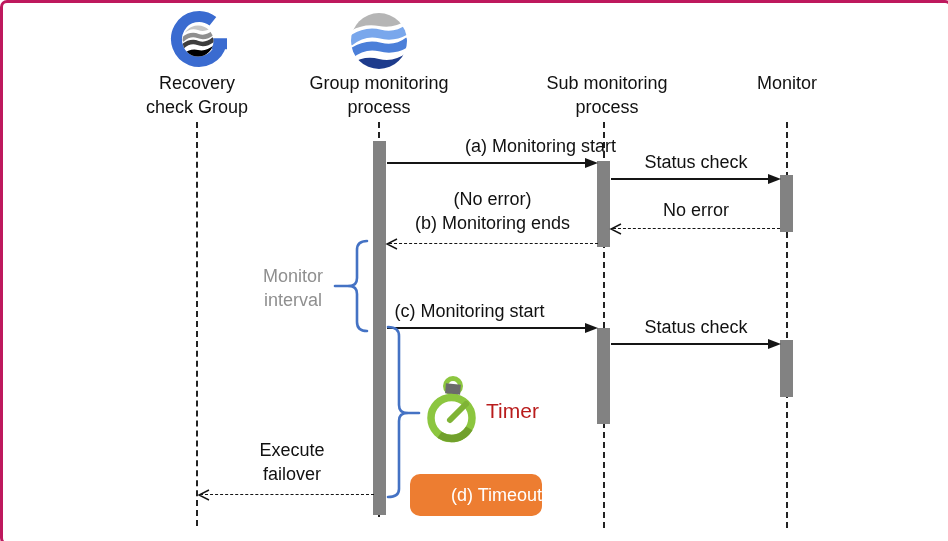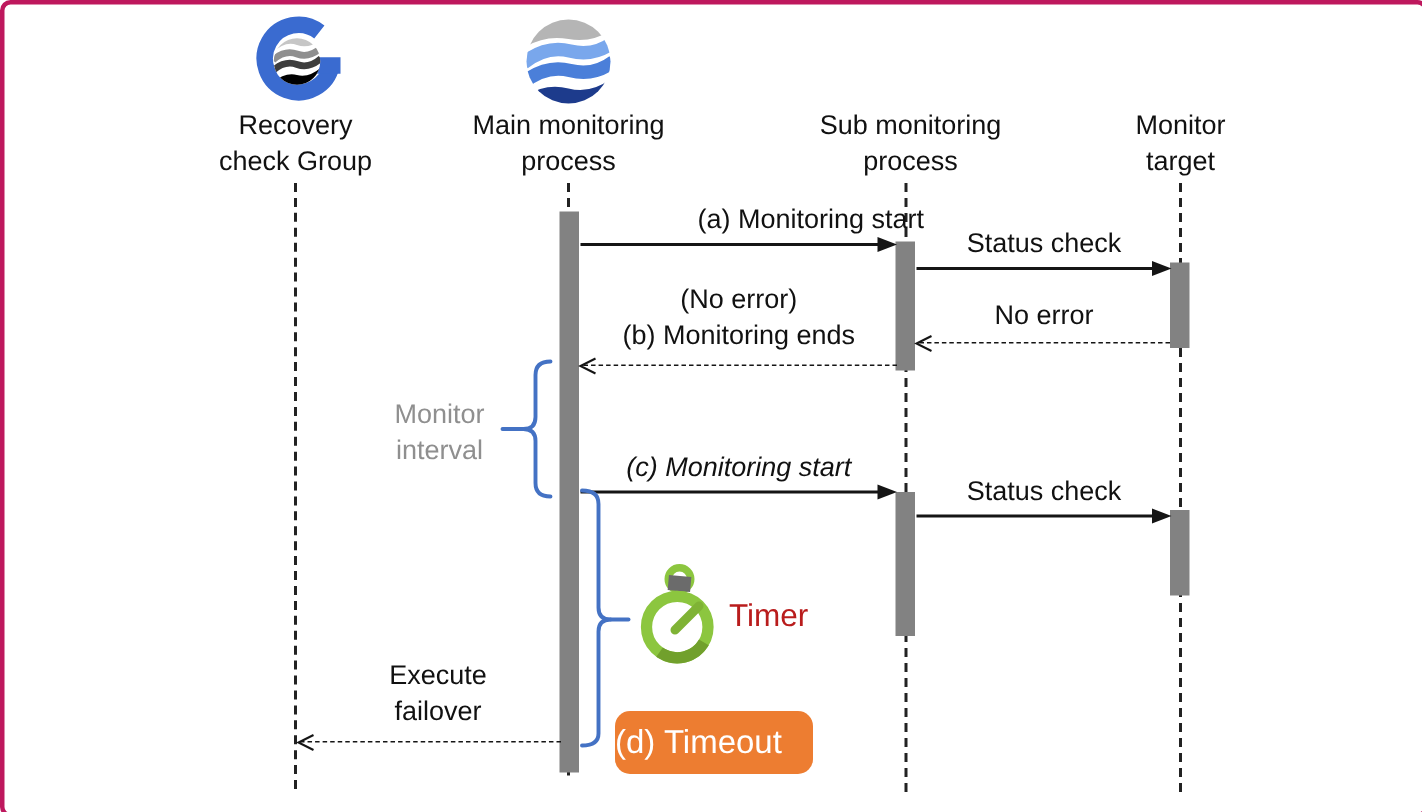--- a/index.html
+++ b/index.html
@@ -13,22 +13,22 @@
   .lifeline{position:absolute; width:0; border-left:2px dashed #222;}
   .bar{position:absolute; width:13px; background:#828282;}
   .lbl{position:absolute; font-size:18px; line-height:24px; text-align:center; color:#111; white-space:nowrap;}
   .muted{color:#8f8f8f;}
   .line-solid{position:absolute; height:0; border-top:2px solid #151515;}
   .line-dashed{position:absolute; height:0; border-top:1.5px dashed #151515;}
   .head-right{position:absolute; width:0; height:0; border-top:5.5px solid transparent; border-bottom:5.5px solid transparent; border-left:13px solid #151515;}
   .openhead{position:absolute; width:14px; height:14px;}
   .timeout{
     position:absolute; left:407px; top:471px; width:132px; height:42px;
-    background:#ED7D31; border-radius:10px; color:#fff; font-size:22px;
-    line-height:42px; text-align:left;
+    background:#ED7D31; border-radius:10px; color:#fff; font-size:18px;
+    line-height:42px; text-align:right;
   }
   .timer-label{position:absolute; left:483px; top:396px; font-size:21px; color:#b91c1c;}
   svg{display:block;}
 </style>
 </head>
 <body>
 
 <div class="canvas">
 
   <svg class="abs" style="left:166px; top:7px;" width="66" height="58" viewBox="0 0 66 58">
@@ -61,30 +61,29 @@
       <path d="M-2,42 Q13,30 29,34 Q45,38 58,28" stroke="#4B7FD9" stroke-width="9" fill="none"></path>
       <path d="M-2,58 L58,58 L58,38 Q44,50 28,46 Q12,42 -2,52 Z" fill="#1D3B8C"></path>
     </g>
   </svg>
 
   <div class="actor-name" style="left:104px; top:68px;">
     <div>Recovery</div>
     <div>check Group</div>
   </div>
   <div class="actor-name" style="left:286px; top:68px;">
-    <div>Main monitoring</div>
+    <div>Group monitoring</div>
     <div>process</div>
   </div>
   <div class="actor-name" style="left:514px; top:68px;">
     <div>Sub monitoring</div>
     <div>process</div>
   </div>
   <div class="actor-name" style="left:694px; top:68px;">
     <div>Monitor</div>
-    <div>target</div>
   </div>
 
   <div class="lifeline" style="left:193px; top:119px; height:404px;"></div>
   <div class="lifeline" style="left:375px; top:119px; height:395px;"></div>
   <div class="lifeline" style="left:600px; top:119px; height:406px;"></div>
   <div class="lifeline" style="left:783px; top:119px; height:406px;"></div>
 
   <div class="bar" style="left:370px; top:138px; height:374px;"></div>
   <div class="bar" style="left:594px; top:158px; height:86px;"></div>
   <div class="bar" style="left:594px; top:325px; height:96px;"></div>
@@ -116,21 +115,21 @@
 
   <div class="lbl muted" style="left:230px; top:261px; width:120px;">
     <div>Monitor</div>
     <div>interval</div>
   </div>
   <svg class="abs" style="left:329px; top:236px;" width="38" height="94" viewBox="0 0 38 94">
     <path d="M35,2 Q25,2 25,11 L25,39 Q25,47 17,47 Q25,47 25,55 L25,83 Q25,92 35,92" fill="none" stroke="#4472C4" stroke-width="2.6" stroke-linecap="round" stroke-linejoin="round"></path>
     <path d="M3,47 L17,47" fill="none" stroke="#4472C4" stroke-width="2.6" stroke-linecap="round"></path>
   </svg>
 
-  <div class="lbl" style="left:384px; top:296px; width:211px;font-style:italic;">(c) Monitoring start</div>
+  <div class="lbl" style="left:361px; top:296px; width:211px;">(c) Monitoring start</div>
   <div class="line-solid" style="left:384px; top:324px; width:199px;"></div>
   <div class="head-right" style="left:582px; top:320px;"></div>
 
   <div class="lbl" style="left:608px; top:312px; width:170px;">Status check</div>
   <div class="line-solid" style="left:608px; top:340px; width:158px;"></div>
   <div class="head-right" style="left:765px; top:336px;"></div>
 
   <svg class="abs" style="left:383px; top:321px;" width="36" height="176" viewBox="0 0 36 176">
     <path d="M2,3 Q13,3 13,12 L13,81 Q13,89 21,89 Q13,89 13,97 L13,165 Q13,173 2,173" fill="none" stroke="#4472C4" stroke-width="2.6" stroke-linecap="round" stroke-linejoin="round"></path>
     <path d="M21,89 L33,89" fill="none" stroke="#4472C4" stroke-width="2.6" stroke-linecap="round"></path>

